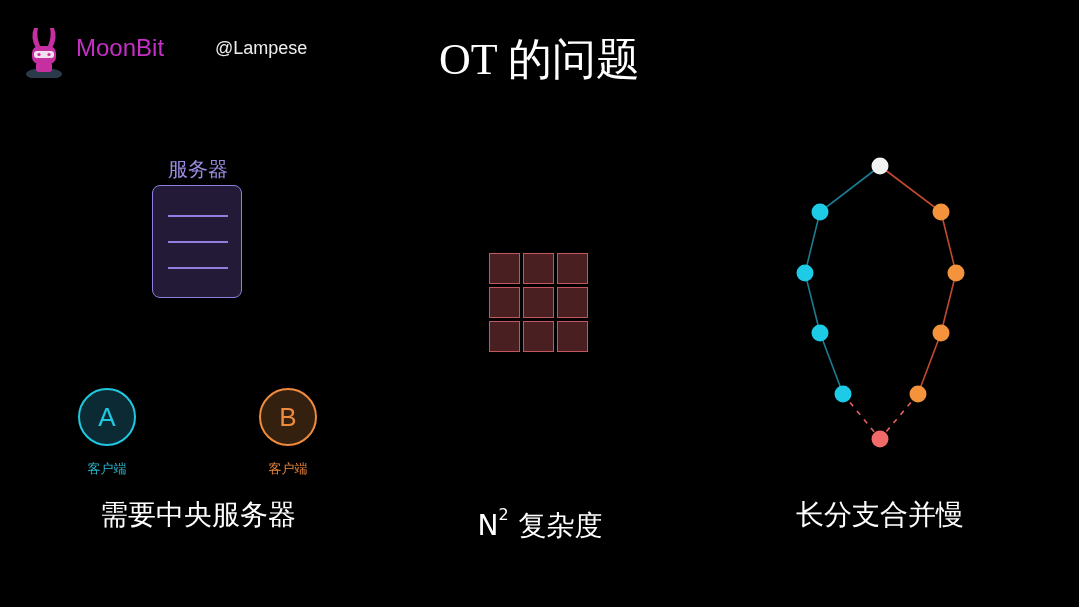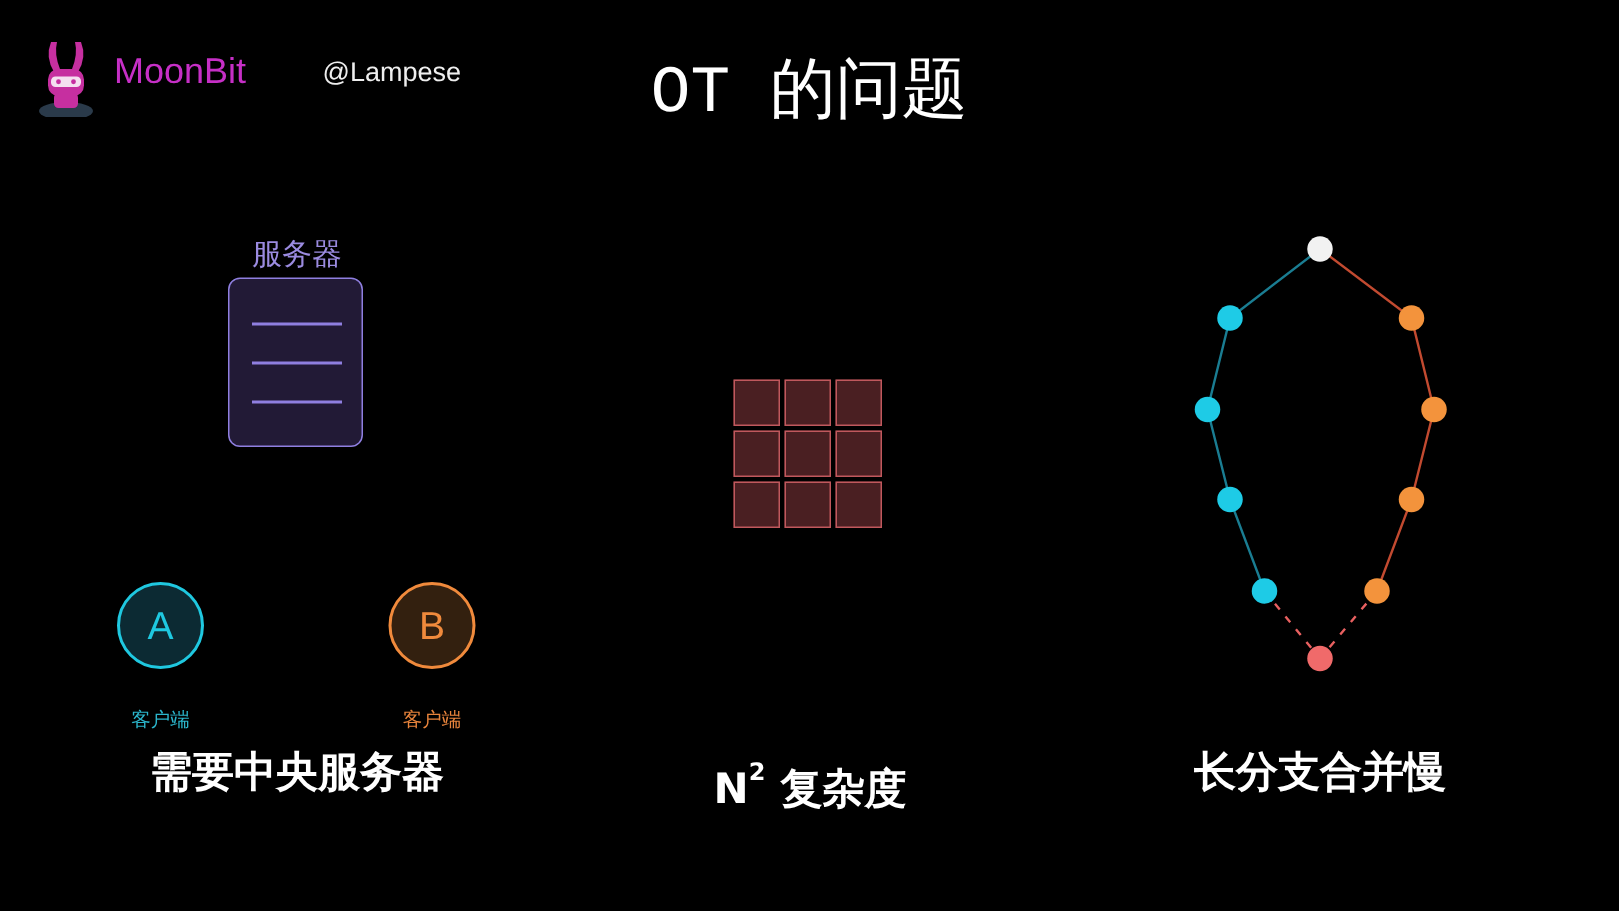--- a/index.html
+++ b/index.html
@@ -1,33 +1,33 @@
 <!DOCTYPE html>
 <html><head>
 <meta charset="utf-8">
 <style>
   html, body { margin:0; padding:0; background:#000; }
   body { width:1079px; height:607px; position:relative; overflow:hidden; font-family:"DejaVu Sans", sans-serif; color:#fff; }
   .abs { position:absolute; }
   .logo-icon { left:24px; top:24px; width:40px; height:54px; }
   .brand { left:76px; top:34px; font-size:24px; color:#c62fc6; font-family:Liberation Sans, sans-serif;text-align:right; }
   .handle { left:200px; top:38px; font-size:18px; color:#eee; font-family:"Liberation Sans", sans-serif;margin-left:15px; }
-  .title { left:0; width:1079px; top:30px; text-align:center; font-size:44px; color:#fff; font-family:Liberation Mono, monospace; font-weight:300; }
+  .title { left:0; width:1079px; top:30px; text-align:center; font-size:44px; color:#fff; font-family:Liberation Serif, serif; font-weight:300; }
   .server-label { left:148px; width:100px; top:156px; text-align:center; font-size:20px; color:#9b8be0; }
   .server-box { left:152px; top:185px; width:90px; height:113px; border:1.5px solid #8f7fe0; border-radius:8px; background:#221a36; box-sizing:border-box; }
   .server-line { position:absolute; left:15px; width:60px; height:2px; background:#8f7fe0; }
   .client { width:58px; height:58px; border-radius:50%; box-sizing:border-box; display:flex; align-items:center; justify-content:center; font-size:26px; font-family:"Liberation Sans", sans-serif; }
   .client-a { left:78px; top:388px; border:2px solid #1fc8e0; background:#0c2a33; color:#1fc8e0; }
   .client-b { left:259px; top:388px; border:2px solid #f08a3c; background:#33200f; color:#f08a3c; }
-  .client-label { font-size:13px; width:80px; text-align:center; top:471px; }
+  .client-label { font-size:13px; width:80px; text-align:center; top:460px; }
   .cl-a { left:67px; color:#2bb6cc; }
   .cl-b { left:248px; color:#e8843c; }
   .grid { left:489px; top:253px; display:grid; grid-template-columns:repeat(3,31px); grid-template-rows:repeat(3,31px); gap:3px; }
   .cell { background:#4a1f22; border:1.5px solid #c0585d; box-sizing:border-box; }
-  .caption { top:496px; font-size:28px; font-weight:bold; color:#fff; text-align:center; }
+  .caption { top:496px; font-size:28px; font-weight:normal; color:#fff; text-align:center; }
   .cap1 { left:60px; width:276px; }
   .cap2 { left:440px; width:200px;margin-top:11px; }
   .cap3 { left:760px; width:240px; }
   sup { font-size:16px; vertical-align:top; position:relative; top:-2px; margin-right:10px; }
 </style>
 </head>
 <body>
 
 <div class="abs logo-icon">
   <svg width="40" height="54" viewBox="0 0 40 54">

